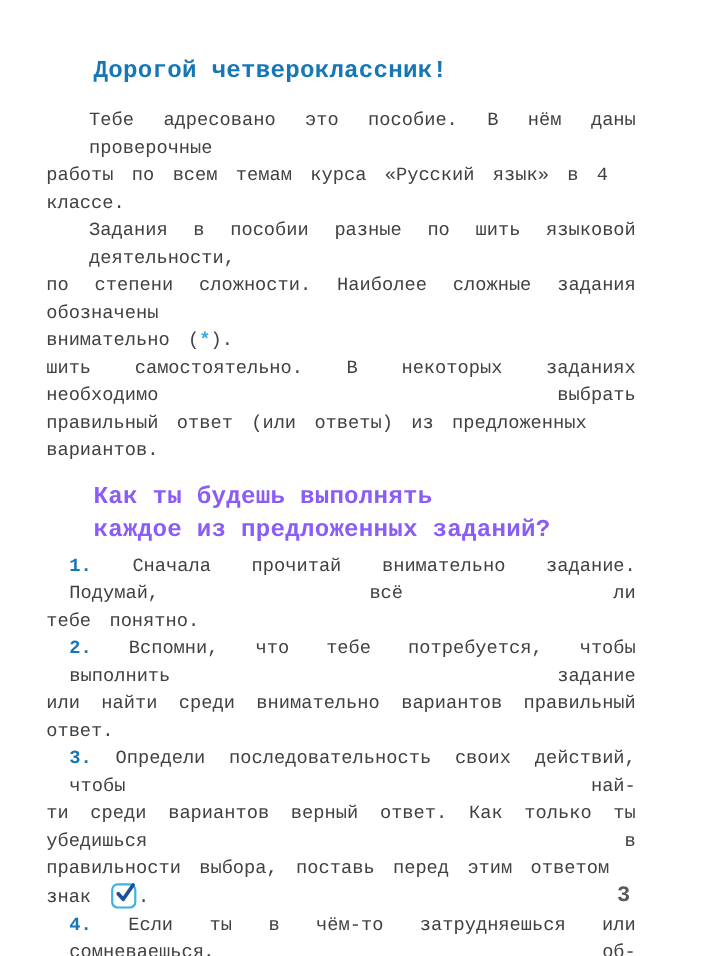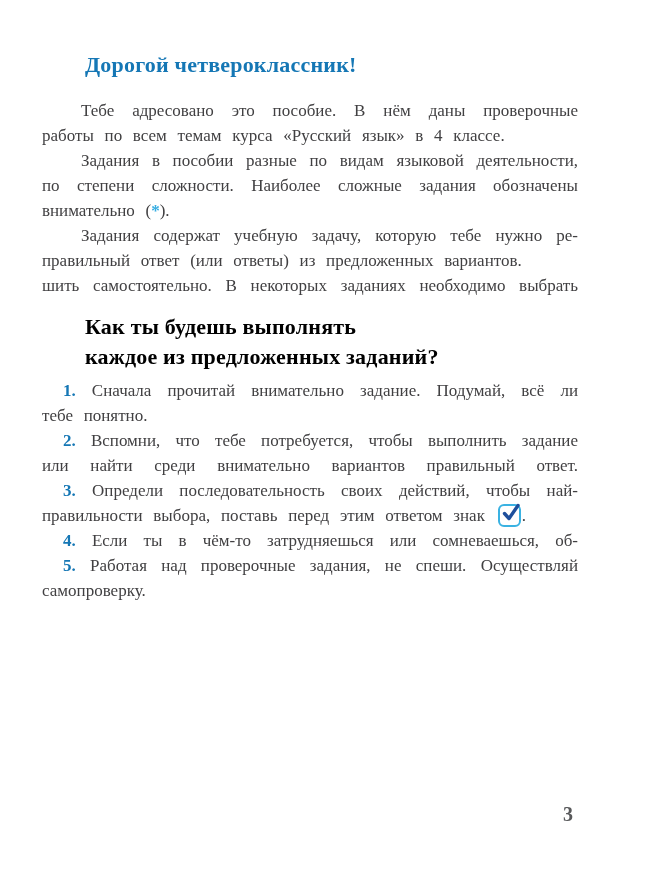--- a/index.html
+++ b/index.html
@@ -5,39 +5,39 @@
   html, body {
     margin: 0;
     padding: 0;
     background: #ffffff;
   }
   .page {
     position: relative;
     width: 643px;
     height: 869px;
     background: #ffffff;
-    font-family: Liberation Serif, serif;
+    font-family: Liberation Mono, monospace;
     color: #414042;
     overflow: hidden;
     box-sizing: border-box;
     border-radius: 14px;
   }
   .content {
     padding: 52px 65px 0 42px;
   }
   .intro-heading {
     color: #1577b5;
     font-size: 22px;
     line-height: 26px;
     font-weight: bold;
     letter-spacing: 0.2px;
     margin: 0 0 20px 43px;
   }
   .howto-heading {
-    color: #000000;
+    color: #8b5cf6;
     font-size: 22px;
     line-height: 30px;
     font-weight: bold;
     letter-spacing: 0.2px;
     margin: 14px 0 6px 43px;
   }
   .line {
     font-size: 17px;
     line-height: 25px;
     word-spacing: 0.38em;
@@ -91,29 +91,28 @@
   <div class="content">
 
     <h1 class="intro-heading">Дорогой четвероклассник!</h1>
 
     <div>
       <div class="line full indent-para">Тебе адресовано это пособие. В нём даны проверочные</div>
       <div class="line">работы по всем темам курса «Русский язык» в 4 классе.</div>
     </div>
 
     <div>
-      <div class="line full indent-para">Задания в пособии разные по видам языковой деятельности,</div>
+      <div class="line full indent-para">Задания в пособии разные по шить языковой деятельности,</div>
       <div class="line full">по степени сложности. Наиболее сложные задания обозначены</div>
       <div class="line"><span>внимательно (</span><span class="star-symbol">*</span><span>).</span></div>
     </div>
 
     <div>
-      <div class="line full indent-para">Задания содержат учебную задачу, которую тебе нужно ре-</div>
+      <div class="line full">шить самостоятельно. В некоторых заданиях необходимо выбрать</div>
       <div class="line">правильный ответ (или ответы) из предложенных вариантов.</div>
-      <div class="line full">шить самостоятельно. В некоторых заданиях необходимо выбрать</div>
     </div>
 
     <h2 class="howto-heading">
       <span>Как ты будешь выполнять</span><br>
       <span>каждое из предложенных заданий?</span>
     </h2>
 
     <div>
 
       <div>
@@ -121,20 +120,21 @@
         <div class="line">тебе понятно.</div>
       </div>
 
       <div>
         <div class="line full indent-step"><span class="step-number">2.</span> <span>Вспомни, что тебе потребуется, чтобы выполнить задание</span></div>
         <div class="line full">или найти среди внимательно вариантов правильный ответ.</div>
       </div>
 
       <div>
         <div class="line full indent-step"><span class="step-number">3.</span> <span>Определи последовательность своих действий, чтобы най-</span></div>
+        <div class="line full">ти среди вариантов верный ответ. Как только ты убедишься в</div>
         <div class="line"><span>правильности выбора, поставь перед этим ответом знак</span>
           <span class="checkbox-mark"><svg width="22" height="22" viewBox="0 0 22 22">
                 <path d="M4.5 11.5 L9 16.5 L18 3.5" fill="none" stroke="#1e4f9c" stroke-width="3.4" stroke-linecap="round" stroke-linejoin="round"></path>
               </svg></span><span>.</span></div>
       </div>
 
       <div>
         <div class="line full indent-step"><span class="step-number">4.</span> <span>Если ты в чём-то затрудняешься или сомневаешься, об-</span></div>
       </div>
 

